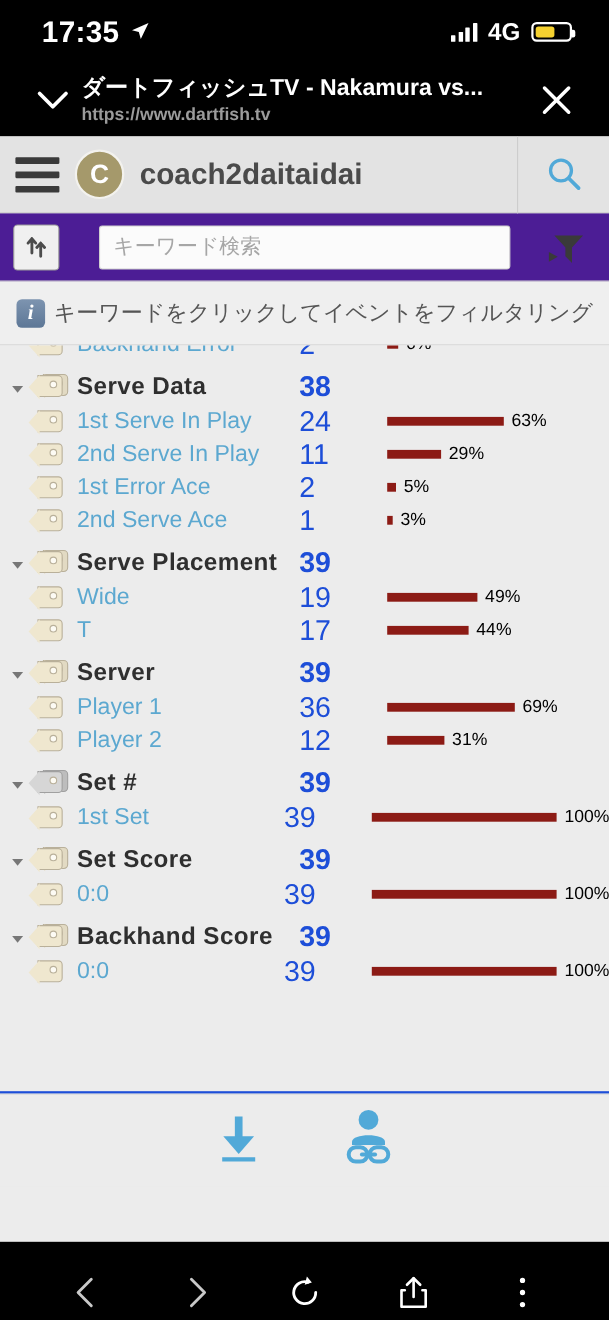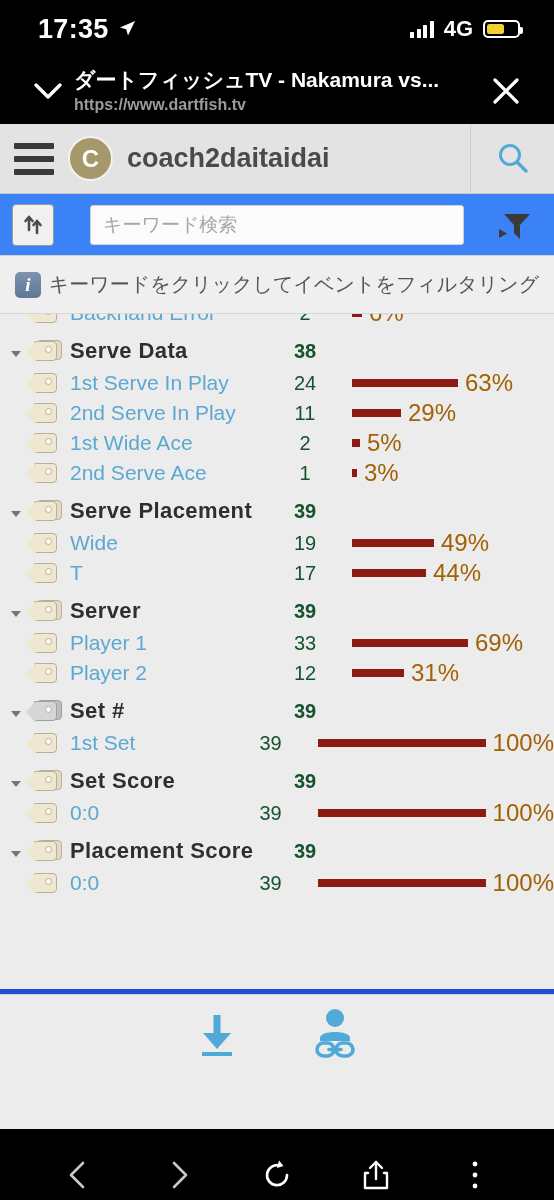--- a/index.html
+++ b/index.html
@@ -61,21 +61,21 @@
     display: flex; align-items: center; justify-content: center;
     margin-left: 4px; flex: 0 0 45px;
   }
   .username { font-size: 27px; font-weight: bold; color: #4a4a4a; margin-left: 14px; flex:1; }
   .searchbtn {
     width: 84px; height: 70px; display:flex; align-items:center; justify-content:center;
     border-left: 1px solid #cdcdcd;
   }
 
   .filterbar {
-    height: 62px; background: #3b82f6;
+    height: 62px; background: #4c1d95;
     display: flex; align-items: center; padding: 0 12px;
     border-bottom: 1px solid #d4d4d4;
   }
   .sortbtn {
     width: 42px; height: 42px; border: 1px solid #9a9a9a; border-radius: 4px;
     background: #f0f0f0; display:flex; align-items:center; justify-content:center;
     flex: 0 0 42px;
   }
   .searchfield {
     flex: 1; height: 40px; margin: 0 24px 0 36px;
@@ -101,21 +101,21 @@
     display:flex; align-items:center; justify-content:center;
     font-family: "Liberation Serif", serif;
     flex:0 0 26px;
   }
   .hint-text { font-size: 20px; color: #555; }
 
   
   .statlist {
     position: relative; background: #ececec;
     height: 680px; overflow: hidden;
-    border-bottom: 5px solid #1d4ed8;
+    border-bottom: 2px solid #1d4ed8;
   }
   .scrollinner { position: relative; top: -16px; }
   .row { height: 30px; display: flex; align-items: center; padding-left: 10px; }
   .row.group { height: 34px; margin-top: 6px; }
 
   .caret {
     width: 18px; flex: 0 0 18px;
     font-size: 0; position: relative; height: 18px;
   }
   .caret.open::before {
@@ -145,25 +145,25 @@
   }
   .tagicon.stack .tg.back::before { border-right-color:#e2dac3; }
   .tagicon.stack .tg.front { z-index:1; }
   .tagicon.gray .tg { background:#d6d6d6; border-color:#a0a0a0; }
   .tagicon.gray .tg::before { border-right-color:#d6d6d6; }
   .tagicon.gray .tg.back { background:#bdbdbd; }
   .tagicon.gray .tg.back::before { border-right-color:#bdbdbd; }
 
   .label { font-size: 21px; color: #5ca8d0; margin-left: 8px; flex: 1; white-space: nowrap;}
   .row.group .label { color: #2f2f2f; font-weight: bold; font-size: 22px; letter-spacing: .4px;}
-  .count { width: 66px; text-align: center; font-size: 20px; color: #14532d; flex: 0 0 66px; }
+  .count { width: 66px; text-align: left; font-size: 26px; color: #1d4ed8; flex: 0 0 66px; }
   .row.group .count { font-weight: bold; }
   .barwrap { display: flex; align-items: center; margin-left: 14px; flex: 1; }
   .bar { height: 8px; background: #8c1b15; }
-  .pct { font-size: 24px; color: #a16207; margin-left: 7px; white-space: nowrap;}
+  .pct { font-size: 16px; color: #000000; margin-left: 7px; white-space: nowrap;}
 
   
   .webtools {
     height: 85px; background: #ececec;
     display: flex; align-items: center; justify-content: center; gap: 64px;
     border-top: 1px solid #d2d2d2;
   }
 
   
   .safaribar {
@@ -305,21 +305,21 @@
             <span class="barwrap">
               <span class="bar" style="width:49px"></span>
               <span class="pct">29%</span>
             </span>
           </div>
           <div class="row">
             <span class="caret"></span>
             <span class="tagicon">
               <span class="tg front"></span>
             </span>
-            <span class="label">1st Wide Ace</span>
+            <span class="label">1st Error Ace</span>
             <span class="count">2</span>
             <span class="barwrap">
               <span class="bar" style="width:8px"></span>
               <span class="pct">5%</span>
             </span>
           </div>
           <div class="row">
             <span class="caret"></span>
             <span class="tagicon">
               <span class="tg front"></span>
@@ -374,21 +374,21 @@
             <span class="label">Server</span>
             <span class="count">39</span>
             <span class="barwrap"></span>
           </div>
           <div class="row">
             <span class="caret"></span>
             <span class="tagicon">
               <span class="tg front"></span>
             </span>
             <span class="label">Player 1</span>
-            <span class="count">33</span>
+            <span class="count">36</span>
             <span class="barwrap">
               <span class="bar" style="width:116px"></span>
               <span class="pct">69%</span>
             </span>
           </div>
           <div class="row">
             <span class="caret"></span>
             <span class="tagicon">
               <span class="tg front"></span>
             </span>
@@ -442,21 +442,21 @@
               <span class="bar" style="width:168px"></span>
               <span class="pct">100%</span>
             </span>
           </div>
           <div class="row group">
             <span class="caret open"></span>
             <span class="tagicon stack">
               <span class="tg back"></span>
               <span class="tg front"></span>
             </span>
-            <span class="label">Placement Score</span>
+            <span class="label">Backhand Score</span>
             <span class="count">39</span>
             <span class="barwrap"></span>
           </div>
           <div class="row">
             <span class="caret"></span>
             <span class="tagicon">
               <span class="tg front"></span>
             </span>
             <span class="label">0:0</span>
             <span class="count">39</span>

